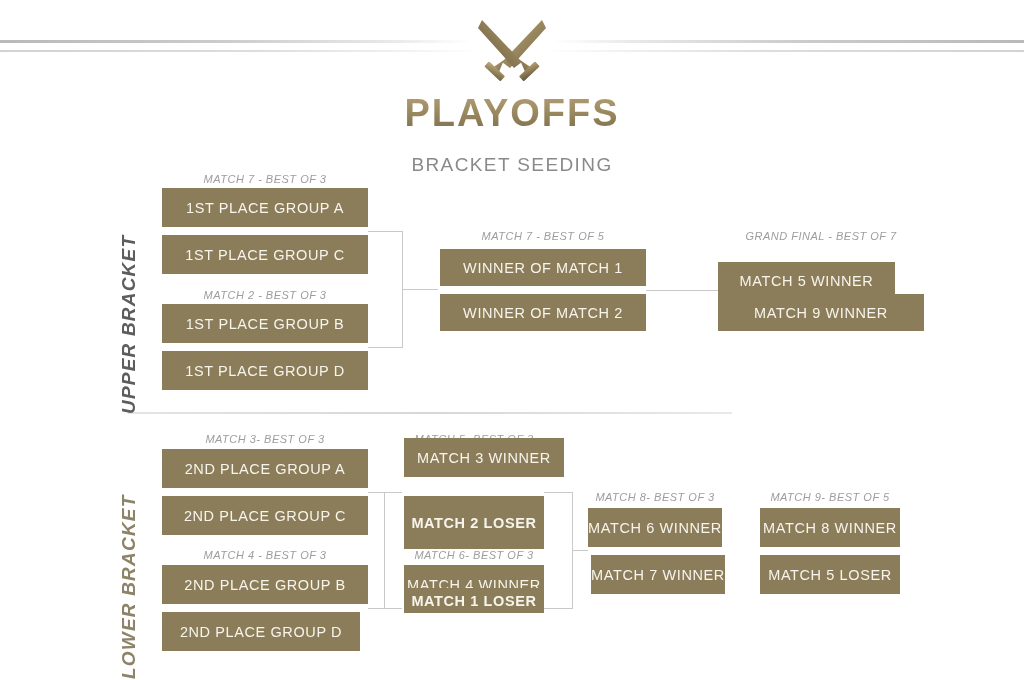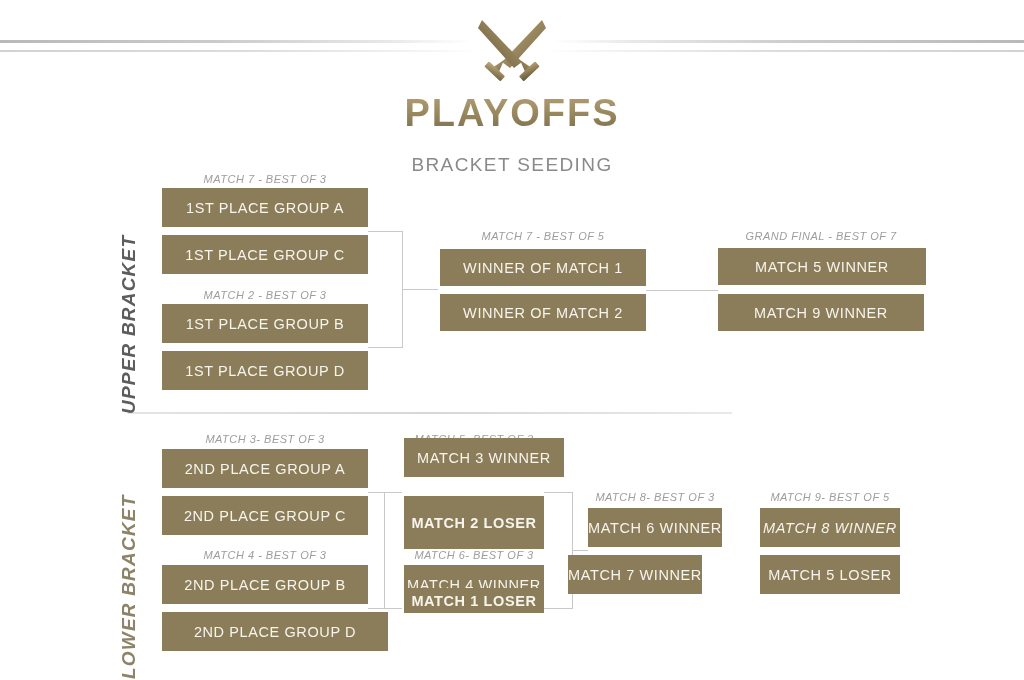--- a/index.html
+++ b/index.html
@@ -206,49 +206,49 @@
   <div class="line-v" style="left:402px; top:231px; height:117px;"></div>
   <div class="line-h" style="left:402px; top:289px; width:36px;"></div>
 
   <div class="match-label" style="left:440px; top:230px; width:206px;">MATCH 7 - BEST OF 5</div>
   <div class="slot" style="left:440px; top:249px; width:206px; height:37px;">WINNER OF MATCH 1</div>
   <div class="slot" style="left:440px; top:294px; width:206px; height:37px;">WINNER OF MATCH 2</div>
 
   <div class="line-h" style="left:646px; top:290px; width:72px;"></div>
 
   <div class="match-label" style="left:718px; top:230px; width:206px;">GRAND FINAL - BEST OF 7</div>
-  <div class="slot" style="left:718px; top:248px; width:208px; height:37px;">MATCH 5 WINNER</div>
+  <div class="slot" style="left:718px; top:262px; width:177px; height:37px;">MATCH 5 WINNER</div>
   <div class="slot" style="left:718px; top:294px; width:206px; height:37px;">MATCH 9 WINNER</div>
 
   <div class="match-label" style="left:162px; top:433px; width:206px;">MATCH 3- BEST OF 3</div>
   <div class="slot" style="left:162px; top:449px; width:206px; height:39px;">2ND PLACE GROUP A</div>
   <div class="slot" style="left:162px; top:496px; width:206px; height:39px;">2ND PLACE GROUP C</div>
 
   <div class="match-label" style="left:162px; top:549px; width:206px;">MATCH 4 - BEST OF 3</div>
   <div class="slot" style="left:162px; top:565px; width:206px; height:39px;">2ND PLACE GROUP B</div>
-  <div class="slot" style="left:162px; top:612px; width:226px; height:39px;">2ND PLACE GROUP D</div>
+  <div class="slot" style="left:162px; top:612px; width:198px; height:39px;">2ND PLACE GROUP D</div>
 
   <div class="line-h" style="left:368px; top:492px; width:34px;"></div>
   <div class="line-h" style="left:368px; top:608px; width:34px;"></div>
   <div class="line-v" style="left:384px; top:492px; height:116px;"></div>
 
   <div class="match-label" style="left:404px; top:433px; width:140px;">MATCH 5- BEST OF 3</div>
   <div class="slot" style="left:404px; top:438px; width:160px; height:39px;">MATCH 3 WINNER</div>
   <div class="slot" style="left:404px; top:496px; width:140px; height:53px;font-weight:bold;">MATCH 2 LOSER</div>
 
   <div class="match-label" style="left:404px; top:549px; width:140px;">MATCH 6- BEST OF 3</div>
   <div class="slot" style="left:404px; top:565px; width:140px; height:39px;">MATCH 4 WINNER</div>
   <div class="slot" style="left:404px; top:588px; width:140px; height:25px;font-weight:bold;">MATCH 1 LOSER</div>
 
   <div class="line-h" style="left:544px; top:492px; width:28px;"></div>
   <div class="line-h" style="left:544px; top:608px; width:28px;"></div>
   <div class="line-v" style="left:572px; top:492px; height:117px;"></div>
   <div class="line-h" style="left:572px; top:550px; width:16px;"></div>
 
   <div class="match-label" style="left:588px; top:491px; width:134px;">MATCH 8- BEST OF 3</div>
   <div class="slot" style="left:588px; top:508px; width:134px; height:39px;">MATCH 6 WINNER</div>
-  <div class="slot" style="left:568px; top:555px; width:134px; height:39px;">MATCH 7 WINNER</div>
+  <div class="slot" style="left:591px; top:555px; width:134px; height:39px;">MATCH 7 WINNER</div>
 
   <div class="match-label" style="left:760px; top:491px; width:140px;">MATCH 9- BEST OF 5</div>
-  <div class="slot" style="left:760px; top:508px; width:140px; height:39px;font-style:italic;">MATCH 8 WINNER</div>
+  <div class="slot" style="left:760px; top:508px; width:140px; height:39px;">MATCH 8 WINNER</div>
   <div class="slot" style="left:760px; top:555px; width:140px; height:39px;">MATCH 5 LOSER</div>
 
 </div>
 
 </body></html>

